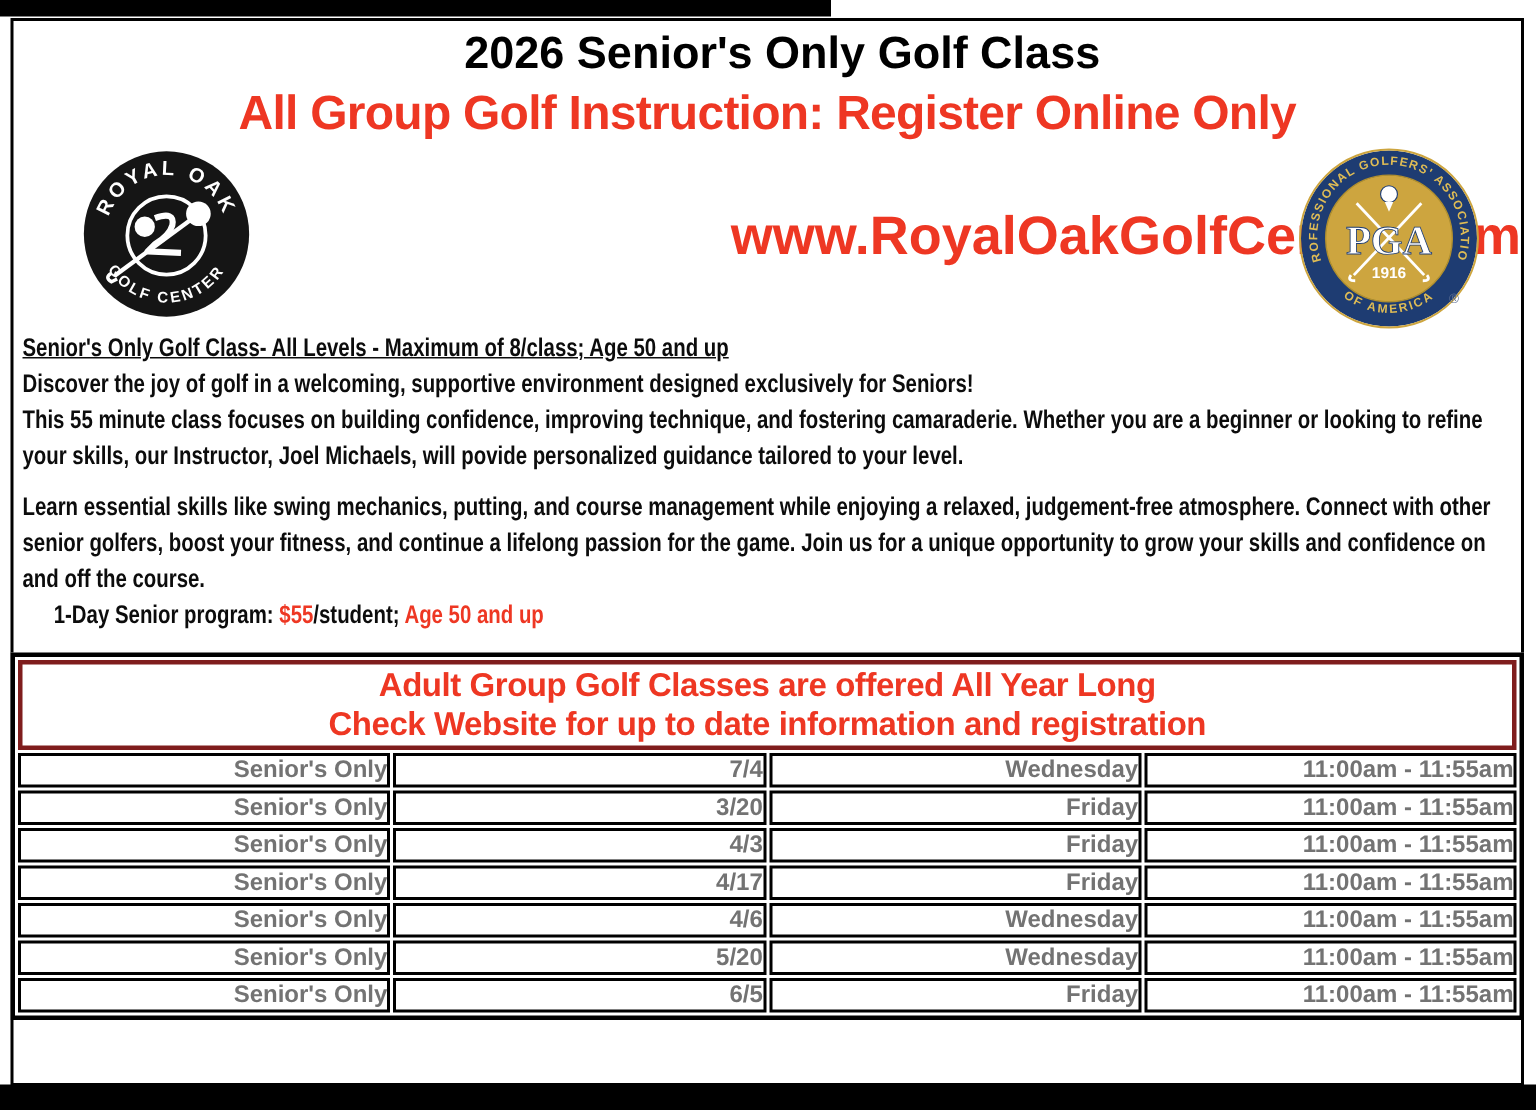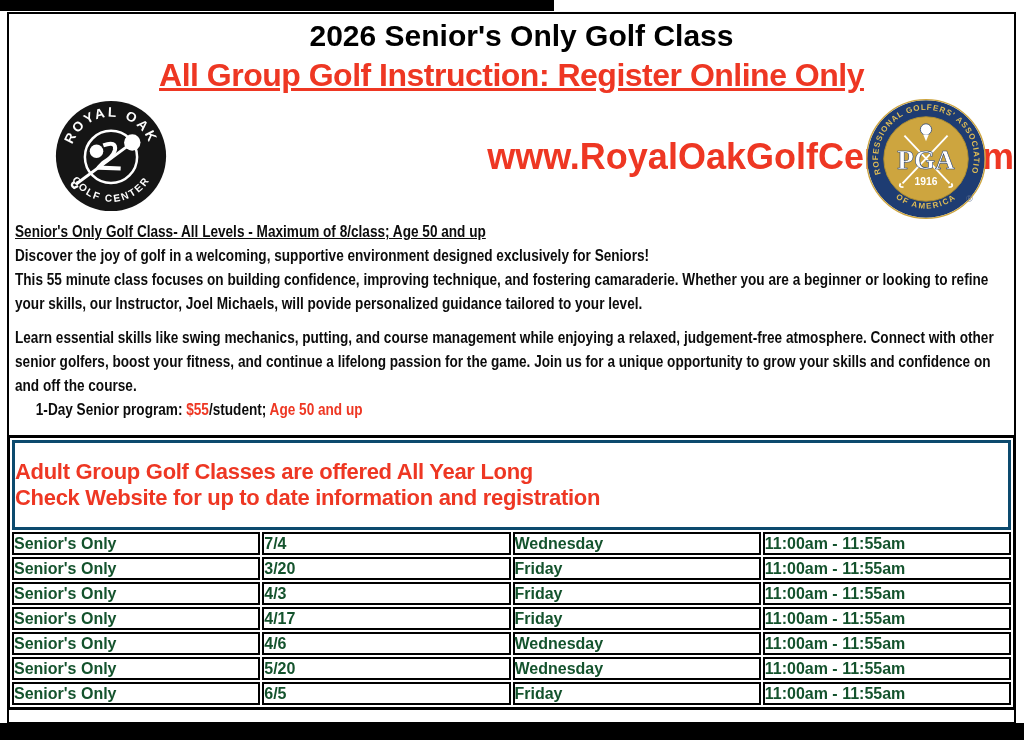--- a/index.html
+++ b/index.html
@@ -10,21 +10,21 @@
     background:#ffffff; font-family:"Liberation Sans", sans-serif; color:var(--ink);
   }
   .artifact-top { position:absolute; left:0; top:0; width:554px; height:11px; background:#000; }
   .artifact-bottom { position:absolute; left:0; top:723px; width:1024px; height:17px; background:#000; }
 
   .page { position:absolute; left:7px; top:12px; width:1009px; height:712px; border:2px solid #000; background:#fff; }
 
   .title { position:absolute; top:5px; left:0; width:100%; text-align:center;
            font-size:30px; font-weight:bold; color:#000;padding-left:20px; }
   .subtitle { position:absolute; top:43px; left:0; width:100%; text-align:center;
-              font-size:32px; font-weight:bold; color:var(--red); letter-spacing:-0.5px;text-decoration:underline; }
+              font-size:32px; font-weight:bold; color:var(--red); letter-spacing:-0.5px; }
   .website { position:absolute; top:122px; left:0; width:100%; text-align:right;
              font-size:36px; font-weight:bold; color:var(--red); }
 
   .logo-ro { position:absolute; left:44px; top:84px; width:116px; height:116px; }
   .logo-pga { position:absolute; left:856px; top:84px; width:122px; height:122px; }
   .pga-reg { position:absolute; left:957px; top:180px; font-size:9px; color:#5a6d92; }
 
   .intro { position:absolute; left:6px; top:206px; width:1240px;
            transform:scaleX(0.8); transform-origin:0 0;
            font-size:17px; font-weight:bold; line-height:24px; color:var(--ink); }
@@ -32,24 +32,24 @@
   .intro .heading { text-decoration:underline; }
   .intro .p3 { margin-top:10px; }
   .pricing { padding-left:26px; }
   .red { color:var(--red); }
 
   table.schedule { position:absolute; left:-2px; top:421px; width:1009px;
                    border:3px solid #000; border-collapse:separate; border-spacing:2px;
                    table-layout:fixed; background:#fff; }
   table.schedule th { border:3px solid #000; height:36px; padding:0;
                       font-size:27px; font-weight:bold; letter-spacing:1px; color:#000; text-align:center; }
-  table.schedule td.banner { border:3px solid #0c4a6e; padding:16px 0; }
+  table.schedule td.banner { border:3px solid #7f1d1d; padding:1px 0; text-align:center; }
   td.banner div { color:var(--red); font-size:22px; font-weight:bold; line-height:26px; letter-spacing:-0.3px; }
   table.schedule td.cell { border:2px solid #000; height:19px; padding:0;
-                           font-size:16px; font-weight:bold; color:#14532d; text-align:left; line-height:19px; }
+                           font-size:16px; font-weight:bold; color:#737373; text-align:right; line-height:19px; }
 </style>
 </head>
 <body>
 
 <div class="artifact-top"></div>
 
 <div class="page">
 
   <div class="title">2026 Senior's Only Golf Class</div>
   <div class="subtitle">All Group Golf Instruction: Register Online Only</div>

